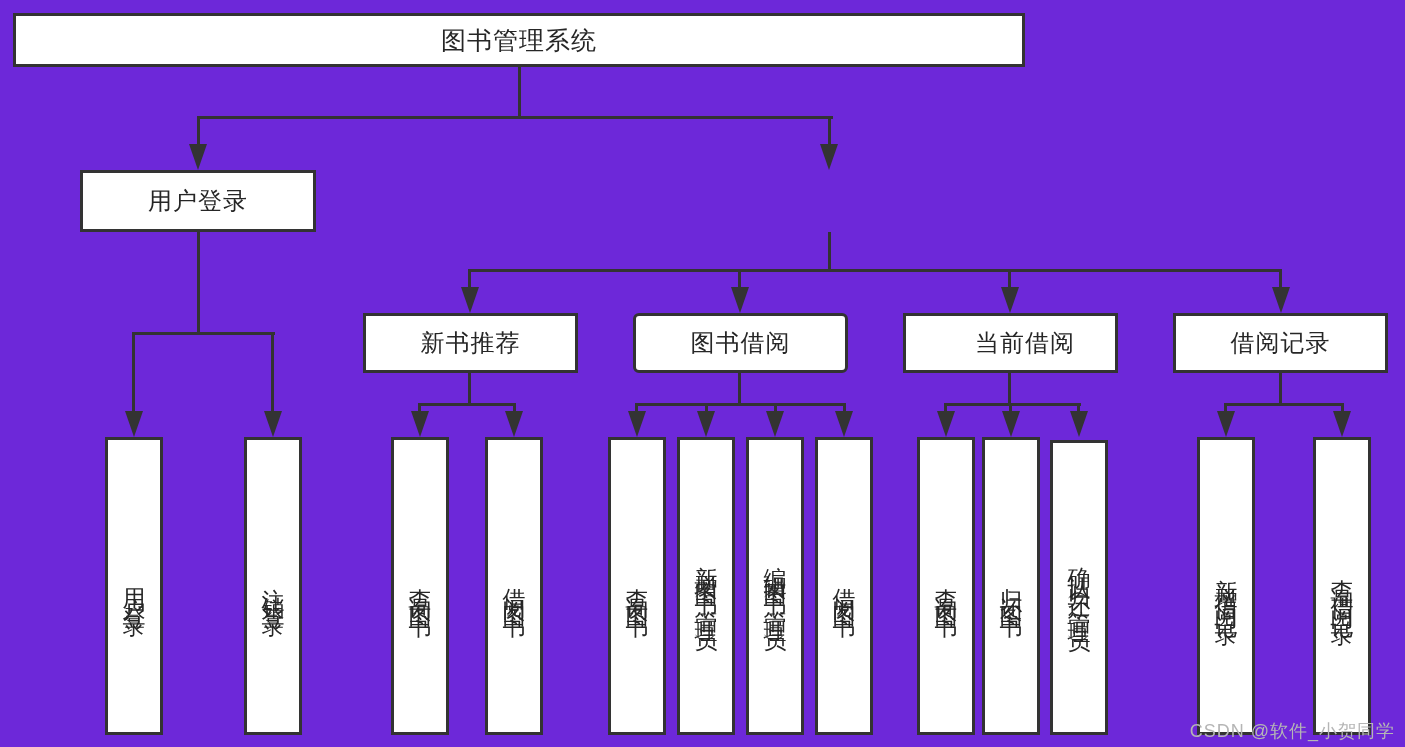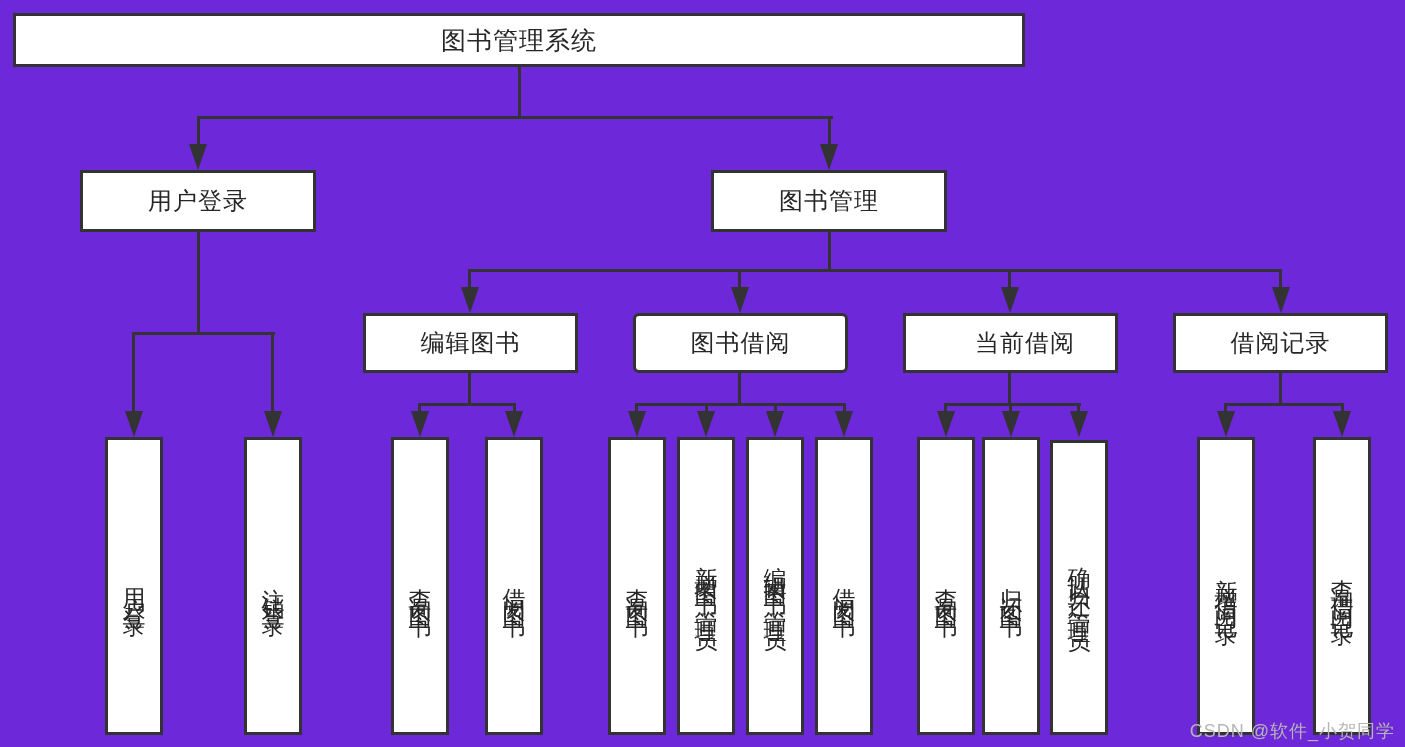--- a/index.html
+++ b/index.html
@@ -56,21 +56,20 @@
   <div class="box root-node" style="left:13px;top:13px;width:1012px;height:54px;">图书管理系统</div>
 
   <div class="vline" style="left:518px;top:66px;width:3px;height:53px;"></div>
   <div class="hline" style="left:197px;top:116px;width:636px;height:3px;"></div>
   <div class="vline" style="left:197px;top:116px;width:3px;height:32px;"></div>
   <div class="tri" style="left:189px;top:144px;"></div>
   <div class="vline" style="left:828px;top:116px;width:3px;height:32px;"></div>
   <div class="tri" style="left:820px;top:144px;"></div>
 
   <div class="box h-node" style="left:80px;top:170px;width:236px;height:62px;">用户登录</div>
-  <div class="box h-node" style="left:711px;top:170px;width:236px;height:62px;">图书管理</div>
 
   <div class="vline" style="left:197px;top:232px;width:3px;height:103px;"></div>
   <div class="hline" style="left:132px;top:332px;width:143px;height:3px;"></div>
   <div class="vline" style="left:132px;top:332px;width:3px;height:81px;"></div>
   <div class="tri" style="left:125px;top:411px;"></div>
   <div class="vline" style="left:271px;top:332px;width:3px;height:81px;"></div>
   <div class="tri" style="left:264px;top:411px;"></div>
 
   <div class="box leaf" style="left:105px;top:437px;width:58px;height:298px;">用户登录</div>
   <div class="box leaf" style="left:244px;top:437px;width:58px;height:298px;">注销登录</div>
@@ -79,21 +78,21 @@
   <div class="hline" style="left:468px;top:269px;width:814px;height:3px;"></div>
   <div class="vline" style="left:468px;top:269px;width:3px;height:20px;"></div>
   <div class="tri" style="left:461px;top:287px;"></div>
   <div class="vline" style="left:738px;top:269px;width:3px;height:20px;"></div>
   <div class="tri" style="left:731px;top:287px;"></div>
   <div class="vline" style="left:1008px;top:269px;width:3px;height:20px;"></div>
   <div class="tri" style="left:1001px;top:287px;"></div>
   <div class="vline" style="left:1279px;top:269px;width:3px;height:20px;"></div>
   <div class="tri" style="left:1272px;top:287px;"></div>
 
-  <div class="box h-node" style="left:363px;top:313px;width:215px;height:60px;">编辑图书</div>
+  <div class="box h-node" style="left:363px;top:313px;width:215px;height:60px;">新书推荐</div>
   <div class="box h-node" style="left:633px;top:313px;width:215px;height:60px;border-radius:6px;">图书借阅</div>
   <div class="box h-node" style="left:903px;top:313px;width:215px;height:60px;padding-left:29px;">当前借阅</div>
   <div class="box h-node" style="left:1173px;top:313px;width:215px;height:60px;">借阅记录</div>
 
   <div class="vline" style="left:468px;top:373px;width:3px;height:33px;"></div>
   <div class="hline" style="left:418px;top:403px;width:98px;height:3px;"></div>
   <div class="vline" style="left:418px;top:403px;width:3px;height:10px;"></div>
   <div class="tri" style="left:411px;top:411px;"></div>
   <div class="vline" style="left:513px;top:403px;width:3px;height:10px;"></div>
   <div class="tri" style="left:505px;top:411px;"></div>

